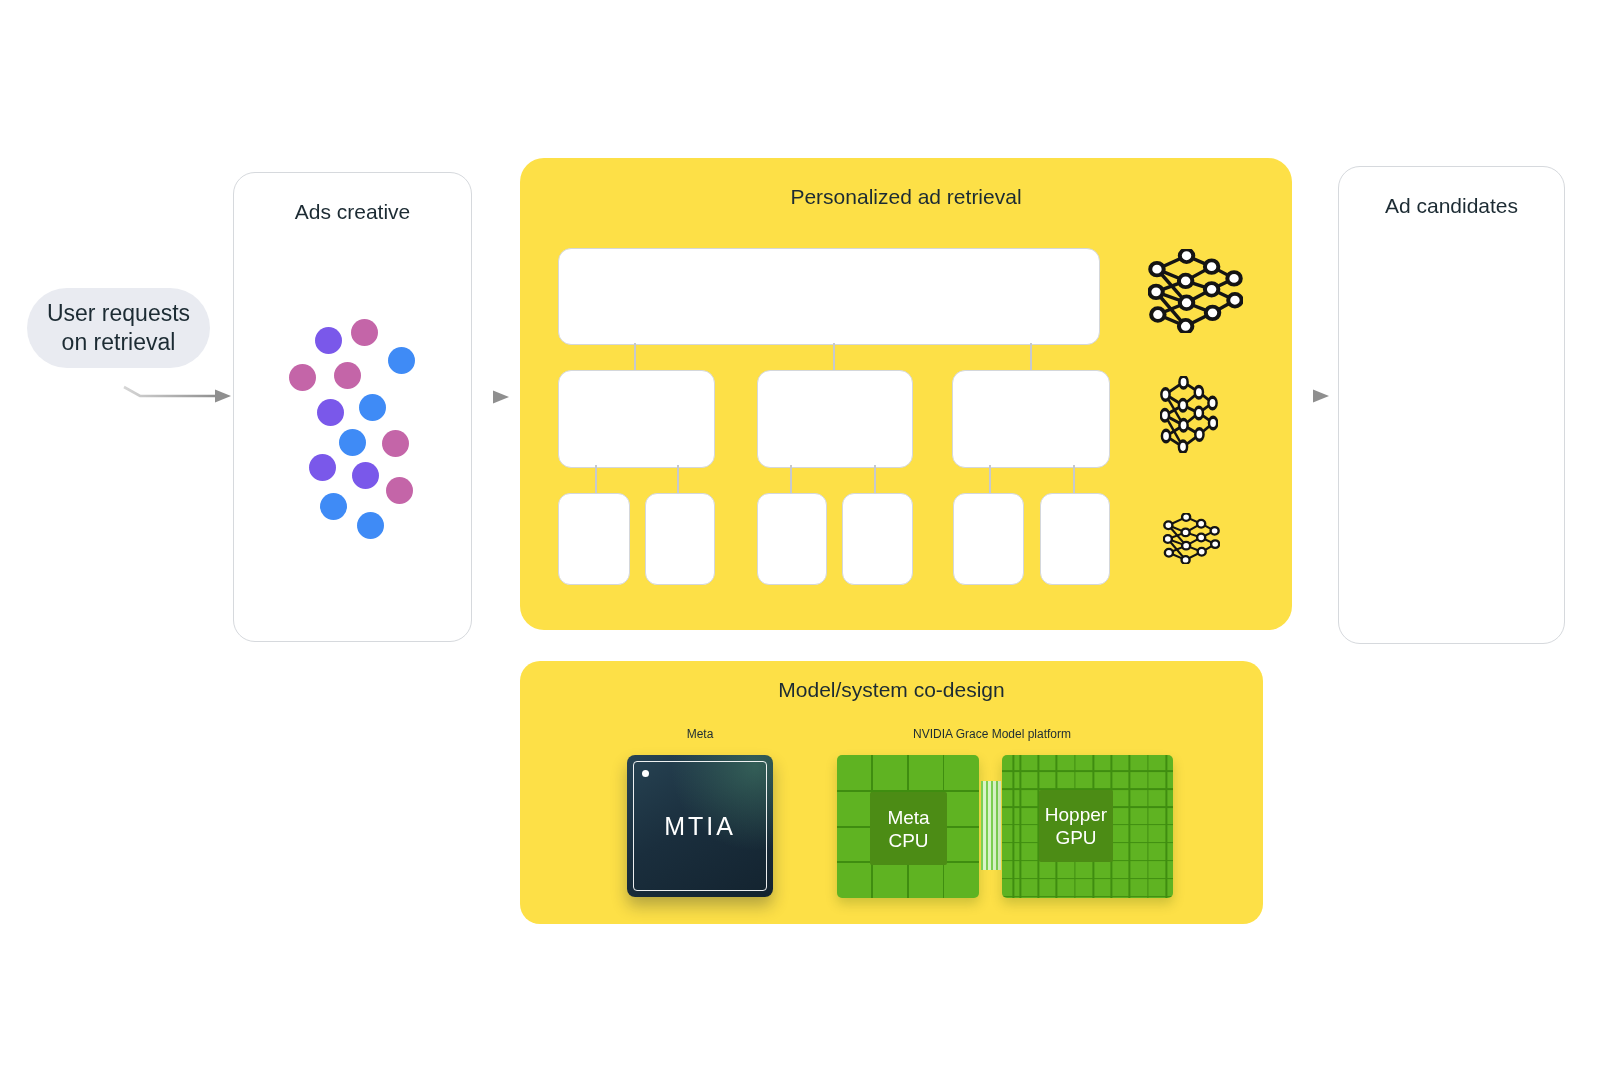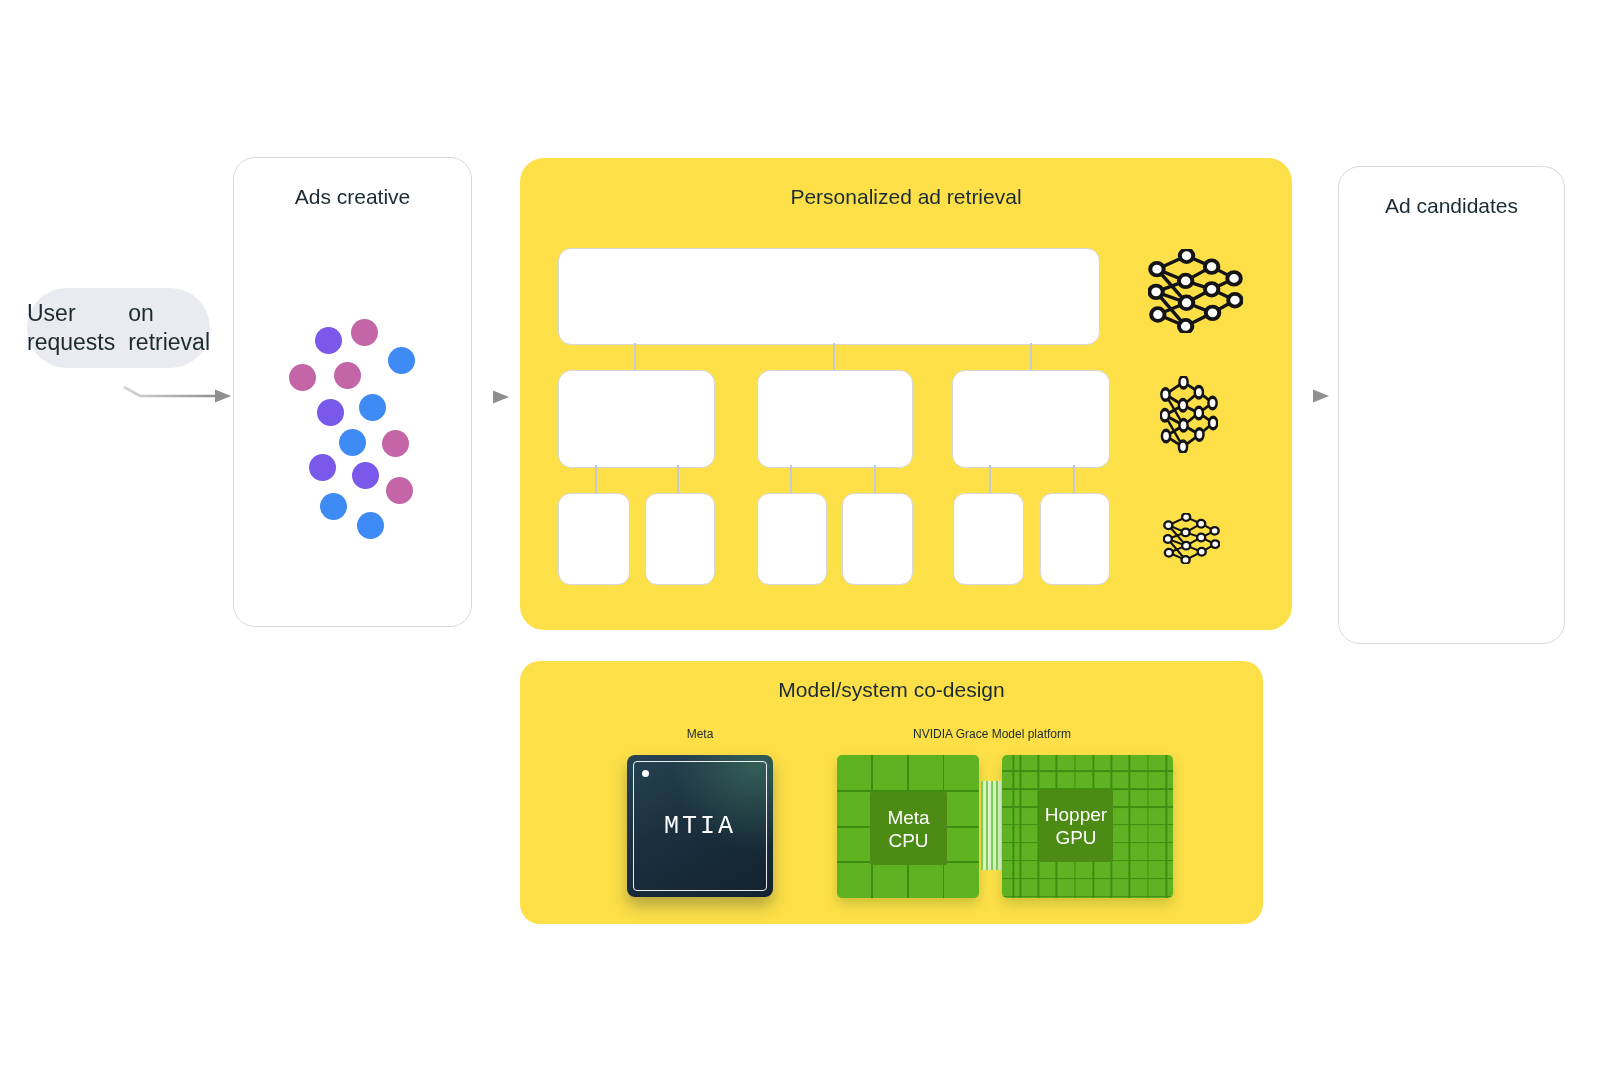--- a/index.html
+++ b/index.html
@@ -4,21 +4,21 @@
 <style>
   html,body{margin:0;padding:0;background:#ffffff;}
   .canvas{
     position:relative;width:1600px;height:1066px;background:#ffffff;overflow:hidden;
     font-family:"Liberation Sans", sans-serif;color:#1c2b33;
   }
   
   .bubble{
     position:absolute;left:27px;top:288px;width:183px;height:80px;
     background:#e9ebf1;border-radius:40px;
-    display:flex;flex-direction:row;align-items:center;justify-content:center;
+    display:flex;flex-direction:column;align-items:center;justify-content:center;
     font-size:23px;font-weight:500;line-height:29px;
   }
   
   .arrow-svg{position:absolute;overflow:visible;}
   
   .card{
     position:absolute;background:#ffffff;border:1px solid #d6d9dd;border-radius:22px;
   }
   .card-title,.panel-title{
     position:absolute;left:0;right:0;top:27px;text-align:center;
@@ -47,21 +47,21 @@
     box-shadow:0 9px 16px rgba(15,30,45,0.30);
   }
   .mtia-inner{
     position:absolute;inset:6px;border:1.5px solid rgba(255,255,255,0.92);border-radius:4px;
   }
   .mtia-dot{
     position:absolute;left:15px;top:15px;width:7px;height:7px;border-radius:50%;background:#ffffff;
   }
   .mtia-text{
     position:absolute;inset:0;display:flex;align-items:center;justify-content:center;
-    color:#ffffff;font-size:25px;font-weight:500;letter-spacing:3px;font-family:Liberation Mono, monospace;
+    color:#ffffff;font-size:25px;font-weight:500;letter-spacing:3px;
   }
   .green-chip{
     position:absolute;top:755px;height:143px;border-radius:5px;background-color:#5fb322;
     box-shadow:0 6px 12px rgba(40,80,10,0.22);
   }
   .grace-chip{
     left:837px;width:142px;
     background-image:
       linear-gradient(90deg,transparent 0 34.5px,#3f8d10 34.5px 36.5px,transparent 36.5px 70px,#3f8d10 70px 72px,transparent 72px 105.5px,#3f8d10 105.5px 107.5px,transparent 107.5px),
       linear-gradient(0deg,transparent 0 34.7px,#3f8d10 34.7px 36.7px,transparent 36.7px 70.5px,#3f8d10 70.5px 72.5px,transparent 72.5px 106.3px,#3f8d10 106.3px 108.3px,transparent 108.3px);
@@ -98,21 +98,21 @@
     <defs>
       <linearGradient id="ag1" x1="0" y1="0" x2="1" y2="0">
         <stop offset="0" stop-color="#d6d6d6"></stop>
           <stop offset="1" stop-color="#8f8f8f"></stop>
       </linearGradient>
     </defs>
     <polyline points="6,7 22,16 98,16" fill="none" stroke="url(#ag1)" stroke-width="2.6"></polyline>
     <polygon points="97,9.5 113,16 97,22.5" fill="#8f8f8f"></polygon>
   </svg>
 
-  <div class="card" style="left:233px;top:157px;width:237px;height:468px;">
+  <div class="card" style="left:233px;top:172px;width:237px;height:468px;">
     <div class="card-title">Ads creative</div>
   </div>
   <div class="dots-layer">
       <div class="dot" style="left: 314.5px; top: 326.5px; background: rgb(122, 88, 234);"></div>
       <div class="dot" style="left: 350.5px; top: 318.5px; background: rgb(196, 101, 168);"></div>
       <div class="dot" style="left: 387.5px; top: 346.5px; background: rgb(63, 139, 246);"></div>
       <div class="dot" style="left: 288.5px; top: 363.5px; background: rgb(196, 101, 168);"></div>
       <div class="dot" style="left: 333.5px; top: 361.5px; background: rgb(196, 101, 168);"></div>
       <div class="dot" style="left: 316.5px; top: 398.5px; background: rgb(122, 88, 234);"></div>
       <div class="dot" style="left: 358.5px; top: 393.5px; background: rgb(63, 139, 246);"></div>

